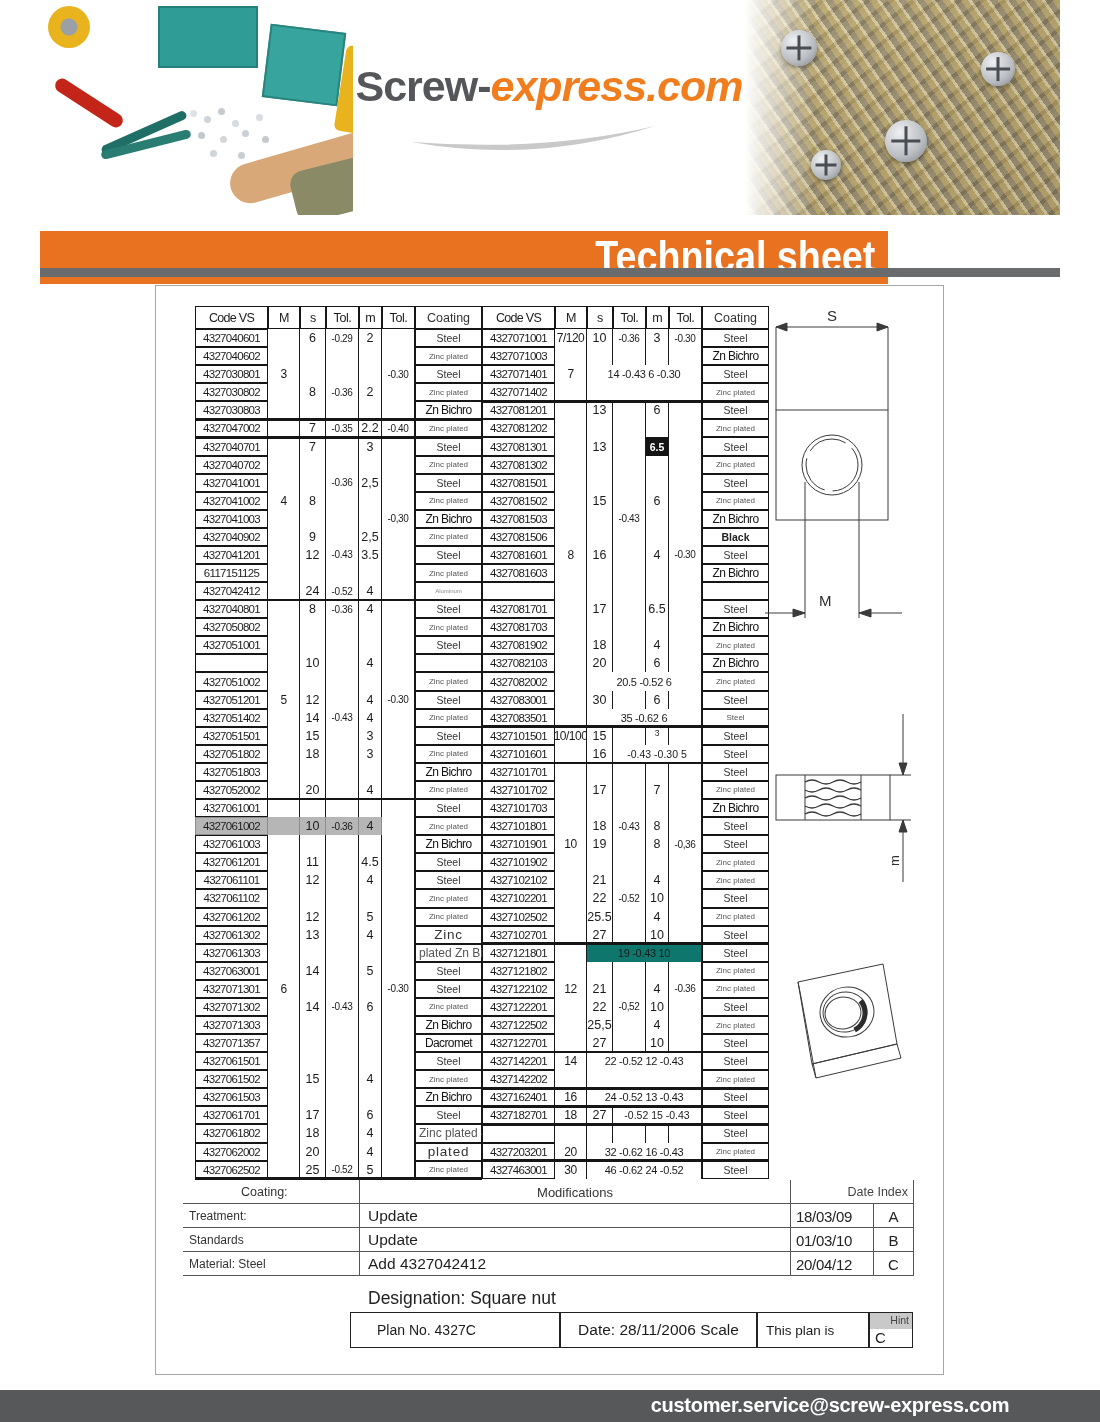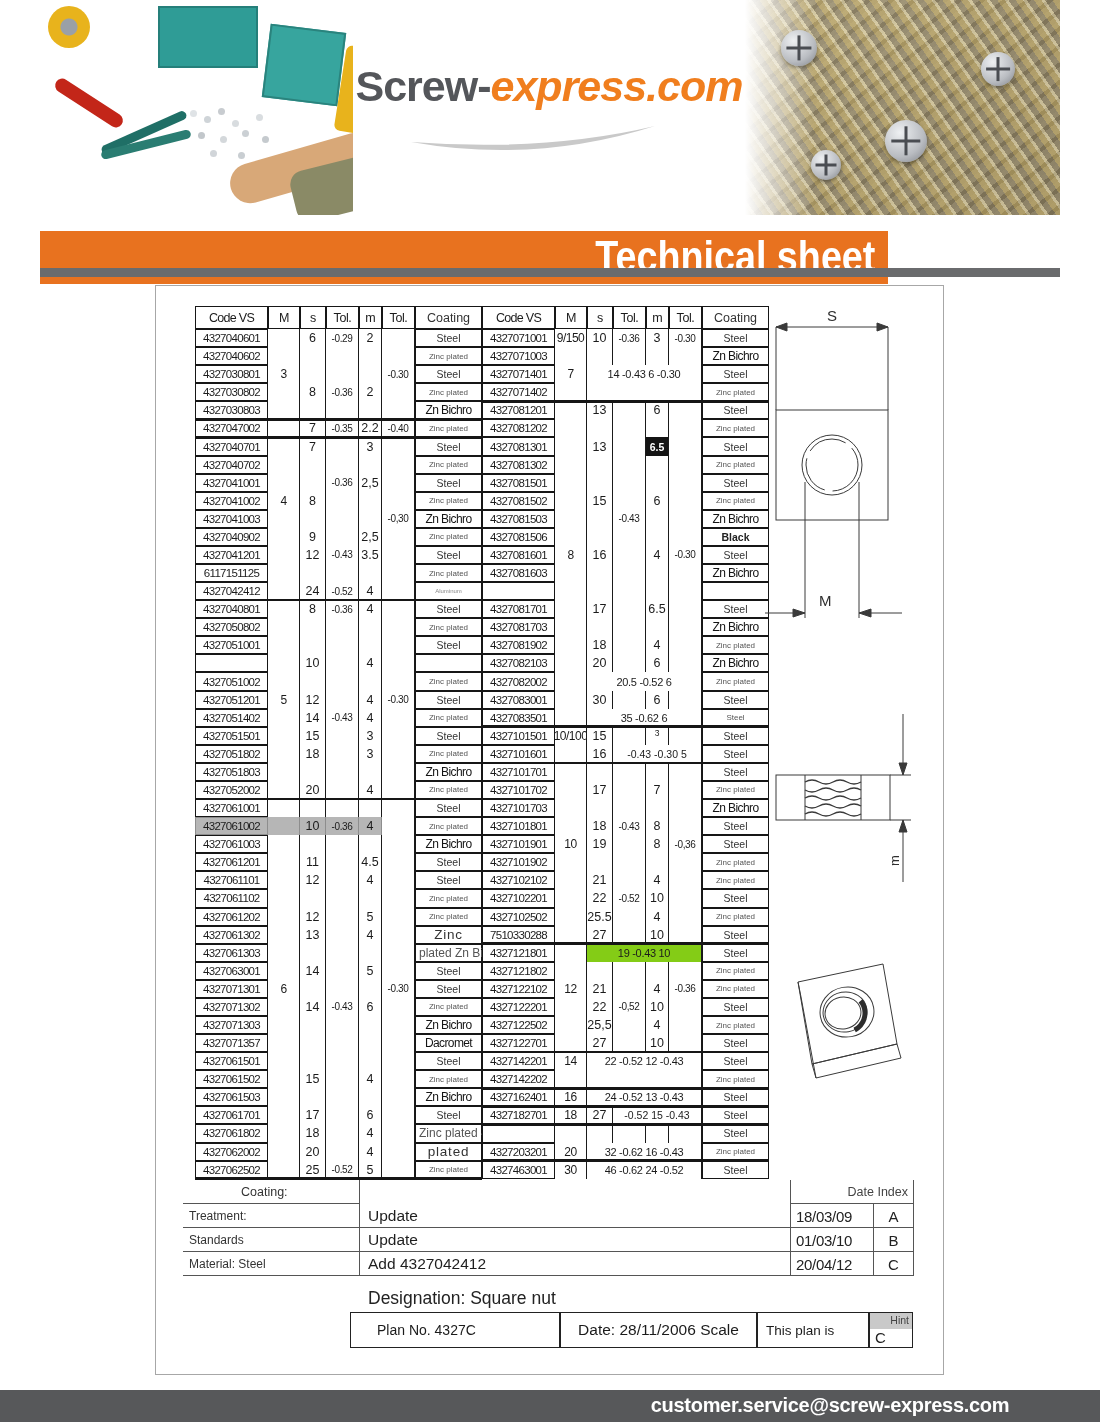--- a/index.html
+++ b/index.html
@@ -57,21 +57,21 @@
   .m   {width:23px;border-right:1.3px solid #1a1a1a;font-size:12.5px;}
   .t2  {width:33px;border-right:1.3px solid #1a1a1a;font-size:10px;letter-spacing:-.4px;}
   .spanc {width:115px;border-right:1.3px solid #1a1a1a;font-size:11px;letter-spacing:-.3px;display:none;}
   .span2c{width:89px;border-right:1.3px solid #1a1a1a;font-size:10.5px;display:none;}
   .coat{width:67px;border:1.7px solid #161616;font-size:10.5px;color:#333;}
   .thead .c{border:1.7px solid #161616;font-size:12.5px;font-weight:500;background:#fff;}
   .has-span .spanc{display:flex;}
   .has-span2 .span2c{display:flex;}
   .gend::after{content:"";position:absolute;left:0;right:0;bottom:-1.3px;height:2.6px;background:#161616;z-index:3;}
   .hl-d .code,.hl-d .M,.hl-d .s,.hl-d .t1,.hl-d .m{background:#b6b6b6;border-color:#8d8d8d;}
-  .hl-l .spanc{background:#84cc16;}
+  .hl-l .spanc{background:#0f766e;}
   .badge-m .m{background:#141414;color:#fff;font-weight:bold;font-size:10.5px;}
   .small-m .m{font-size:8.5px;align-items:flex-start;padding-top:1px;}
   .cs-s .coat{font-size:8px;color:#555;}
   .cs-t .coat{font-size:6px;color:#888;}
   .cs-z .coat{font-size:12px;color:#141414;letter-spacing:-.6px;}
   .cs-b .coat{font-size:13.5px;color:#333;letter-spacing:.8px;}
   .cs-k .coat{font-size:10.5px;font-weight:bold;color:#222;}
   .cs-o .coat{font-size:12px;color:#555;white-space:nowrap;overflow:visible;justify-content:flex-start;padding-left:3px;}
 
   
@@ -632,21 +632,21 @@
     <div class="c s">s</div>
     <div class="c t1">Tol.</div>
     <div class="c m">m</div>
     <div class="c t2">Tol.</div>
     <div class="c coat">Coating</div>
   </div>
   <div>
 
   <div class="trow">
       <div class="c code">4327071001</div>
-      <div class="c M">9/150</div>
+      <div class="c M">7/120</div>
       <div class="c s">10</div>
       <div class="c t1">-0.36</div>
       <div class="c m">3</div>
       <div class="c t2">-0.30</div>
 
       <div class="c coat">Steel</div>
     </div>
       <div class="trow cs-z">
       <div class="c code">4327071003</div>
       <div class="c M"></div>
@@ -951,21 +951,21 @@
       <div class="c code">4327102502</div>
       <div class="c M"></div>
       <div class="c s">25.5</div>
       <div class="c t1"></div>
       <div class="c m">4</div>
       <div class="c t2"></div>
 
       <div class="c coat">Zinc plated</div>
     </div>
       <div class="trow gend">
-      <div class="c code">7510330288</div>
+      <div class="c code">4327102701</div>
       <div class="c M"></div>
       <div class="c s">27</div>
       <div class="c t1"></div>
       <div class="c m">10</div>
       <div class="c t2"></div>
 
       <div class="c coat">Steel</div>
     </div>
       <div class="trow has-span hl-l">
       <div class="c code">4327121801</div>
@@ -1139,20 +1139,21 @@
 </svg>
 
 <div class="abs" id="info">
   <div class="ilbl-wrap">
 
   <div class="ilbl ind">Coating:</div>
       <div class="ilbl">Treatment:</div>
       <div class="ilbl">Standards</div>
       <div class="ilbl">Material: Steel</div>
     </div>
+  <div id="mods-title">Modifications</div>
   <div id="di-title">Date Index</div>
   <div class="modrows">
 
   <div class="modrow">
       <div class="mtext">Update</div>
       <div class="mdate">18/03/09</div>
       <div class="midx">A</div>
     </div>
       <div class="modrow">
       <div class="mtext">Update</div>

